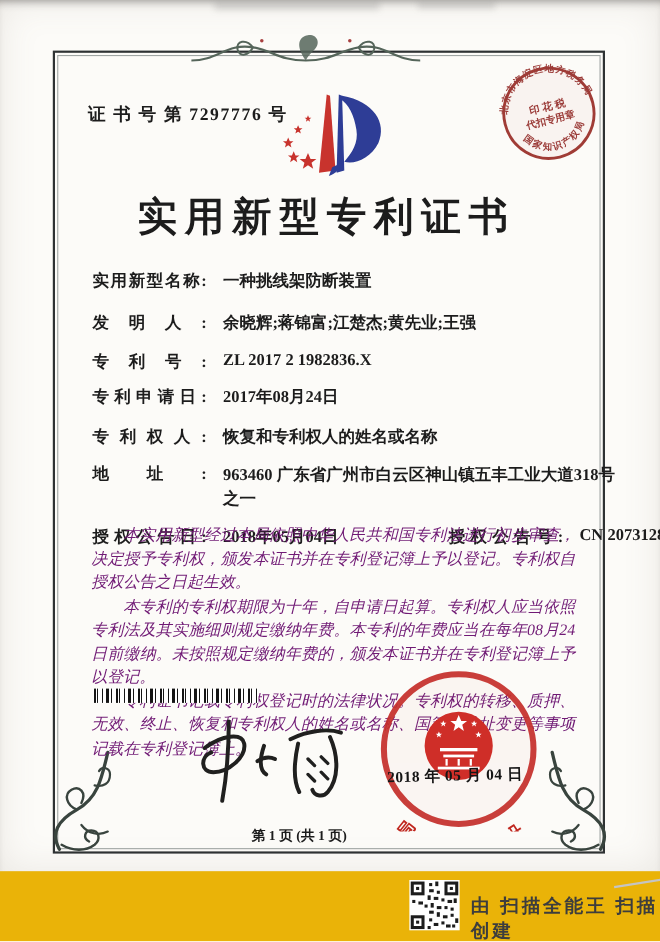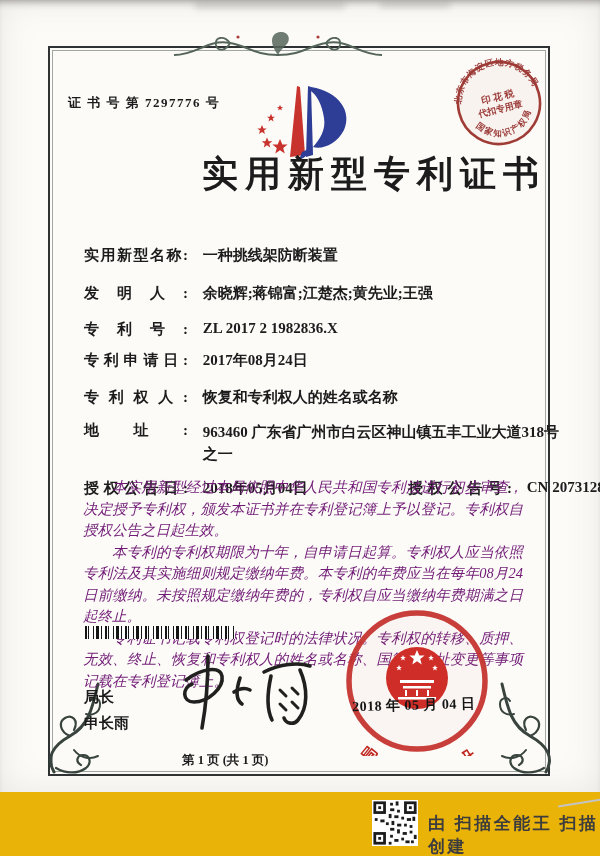--- a/index.html
+++ b/index.html
@@ -5,40 +5,40 @@
   html,body{margin:0;padding:0;background:#ffffff;}
   .stage{position:relative;width:600px;height:856px;overflow:hidden;background:#fff;
          font-family:"Liberation Serif","DejaVu Serif",serif;color:#1c1c1c;}
   
   .photo{position:absolute;left:0;top:0;width:600px;height:792px;background:#fcfbf8;
          box-shadow:inset 0 7px 9px -6px rgba(45,42,40,.5), inset 0 0 34px rgba(125,115,100,.14);
          border-bottom:1px solid #e3dfd8;}
   .smudge{position:absolute;background:rgba(95,95,95,.20);filter:blur(3px);}
   .frame{position:absolute;left:48px;top:46px;width:498px;height:726px;border:2.5px solid #2e3233;}
   .frame::after{content:"";position:absolute;inset:2px;border:1px solid #a0a6a4;}
-  .certno{position:absolute;left:68px;top:94px;font-size:13px;font-weight:bold;letter-spacing:1.5px;text-align:right;}
-  .title{position:absolute;left:48px;top:150px;width:498px;text-align:right;
+  .certno{position:absolute;left:80px;top:94px;font-size:16px;font-weight:bold;letter-spacing:1.5px;text-align:right;}
+  .title{position:absolute;left:48px;top:173px;width:498px;text-align:center;
          font-size:36px;font-weight:bold;letter-spacing:7px;}
   .frow{position:absolute;left:84px;font-size:15px;font-weight:bold;white-space:nowrap;}
   .flabel{display:inline-block;width:104px;text-align:justify;text-align-last:justify;vertical-align:top;}
   .fvalue{display:inline-block;margin-left:11px;vertical-align:top;}
   .fvalue.addr{white-space:normal;width:358px;line-height:22px;}
   .grantpair{position:absolute;left:324px;top:0;}
   .paras{position:absolute;left:83px;top:477px;width:440px;font-size:14.5px;line-height:21.5px;
          text-align:justify;font-style:italic;font-weight:500;color:#701a75;}
   .paras p{margin:0;text-indent:2em;}
   .barcode{position:absolute;left:85px;top:626px;width:150px;height:13px;
     background:repeating-linear-gradient(90deg,#151515 0 2px,#fff 2px 3px,#151515 3px 4px,#fff 4px 8px,
     #151515 8px 9px,#fff 9px 11px,#151515 11px 14px,#fff 14px 16px,#151515 16px 17px,#fff 17px 20px);}
   .director{position:absolute;left:84px;top:684px;font-size:15px;font-weight:bold;line-height:26px;}
   .sig{position:absolute;left:168px;top:650px;}
   .seal{position:absolute;left:342px;top:606px;}
   .sealdate{position:absolute;left:352px;top:696px;width:170px;font-size:14px;font-weight:bold;
             color:#151515;letter-spacing:.5px;transform:rotate(-1.5deg);}
-  .pageinfo{position:absolute;left:182px;top:752px;width:180px;font-size:12.5px;font-weight:bold;}
+  .pageinfo{position:absolute;left:182px;top:752px;width:180px;text-align:center;font-size:12.5px;font-weight:bold;}
   .stamp{position:absolute;left:452px;top:56px;transform:rotate(-14deg);}
   .logo{position:absolute;left:250px;top:80px;}
   .toporn{position:absolute;left:168px;top:28px;}
   .cornL{position:absolute;left:34px;top:680px;}
   .cornR{position:absolute;left:486px;top:680px;transform:scaleX(-1);}
   
   .scanbar{position:absolute;left:0;top:792px;width:600px;height:64px;background:#eab308;}
   .curl{position:absolute;left:558px;top:10px;width:44px;height:1.5px;background:#c4c4c4;transform:rotate(-9deg);}
   .qr{position:absolute;left:372px;top:8px;}
   .scantext{position:absolute;left:428px;top:20px;font-size:17px;font-weight:bold;letter-spacing:2.5px;
@@ -147,30 +147,26 @@
       <span class="flabel">授权公告日:</span>
       <span class="fvalue">2018年05月04日</span>
       <span class="grantpair">
         <span class="flabel">授权公告号:</span>
         <span class="fvalue">CN 207312874 U</span>
       </span>
     </div>
 
     <div class="paras">
       <p>本实用新型经过本局依照中华人民共和国专利法进行初步审查，决定授予专利权，颁发本证书并在专利登记簿上予以登记。专利权自授权公告之日起生效。</p>
-      <p>本专利的专利权期限为十年，自申请日起算。专利权人应当依照专利法及其实施细则规定缴纳年费。本专利的年费应当在每年08月24日前缴纳。未按照规定缴纳年费的，专利权自应当缴纳年费期满之日起终止。</p>
+      <p>本专利的专利权期限为十年，自申请日起算。专利权人应当依照专利法及其实施细则规定缴纳年费。本专利的年费应当在每年08月24日前缴纳。未按照规定缴纳年费的，颁发本证书并在专利登记簿上予以登记。</p>
       <p>专利证书记载专利权登记时的法律状况。专利权的转移、质押、无效、终止、恢复和专利权人的姓名或名称、国籍、地址变更等事项记载在专利登记簿上。</p>
     </div>
 
     <div class="barcode"></div>
 
-    <div class="director">
-      <div>局长</div>
-      <div>申长雨</div>
-    </div>
 
     <svg class="sig" width="150" height="85" viewBox="0 0 150 85">
       <g stroke="#20201f" stroke-width="3.6" fill="none" stroke-linecap="round" stroke-linejoin="round">
         <path d="M18,30 C34,18 52,16 54,26 C56,38 40,52 26,52 C14,52 14,38 24,34"></path>
         <path d="M40,6 C40,26 38,56 34,78"></path>
         <path d="M72,28 C68,40 68,50 74,54"></path>
         <path d="M66,42 C72,38 78,38 82,40"></path>
         <path d="M96,22 C112,14 130,12 142,16"></path>
         <path d="M103,26 C99,44 99,60 104,70"></path>
         <path d="M132,20 C140,38 140,58 130,70 C126,75 118,74 116,68"></path>

